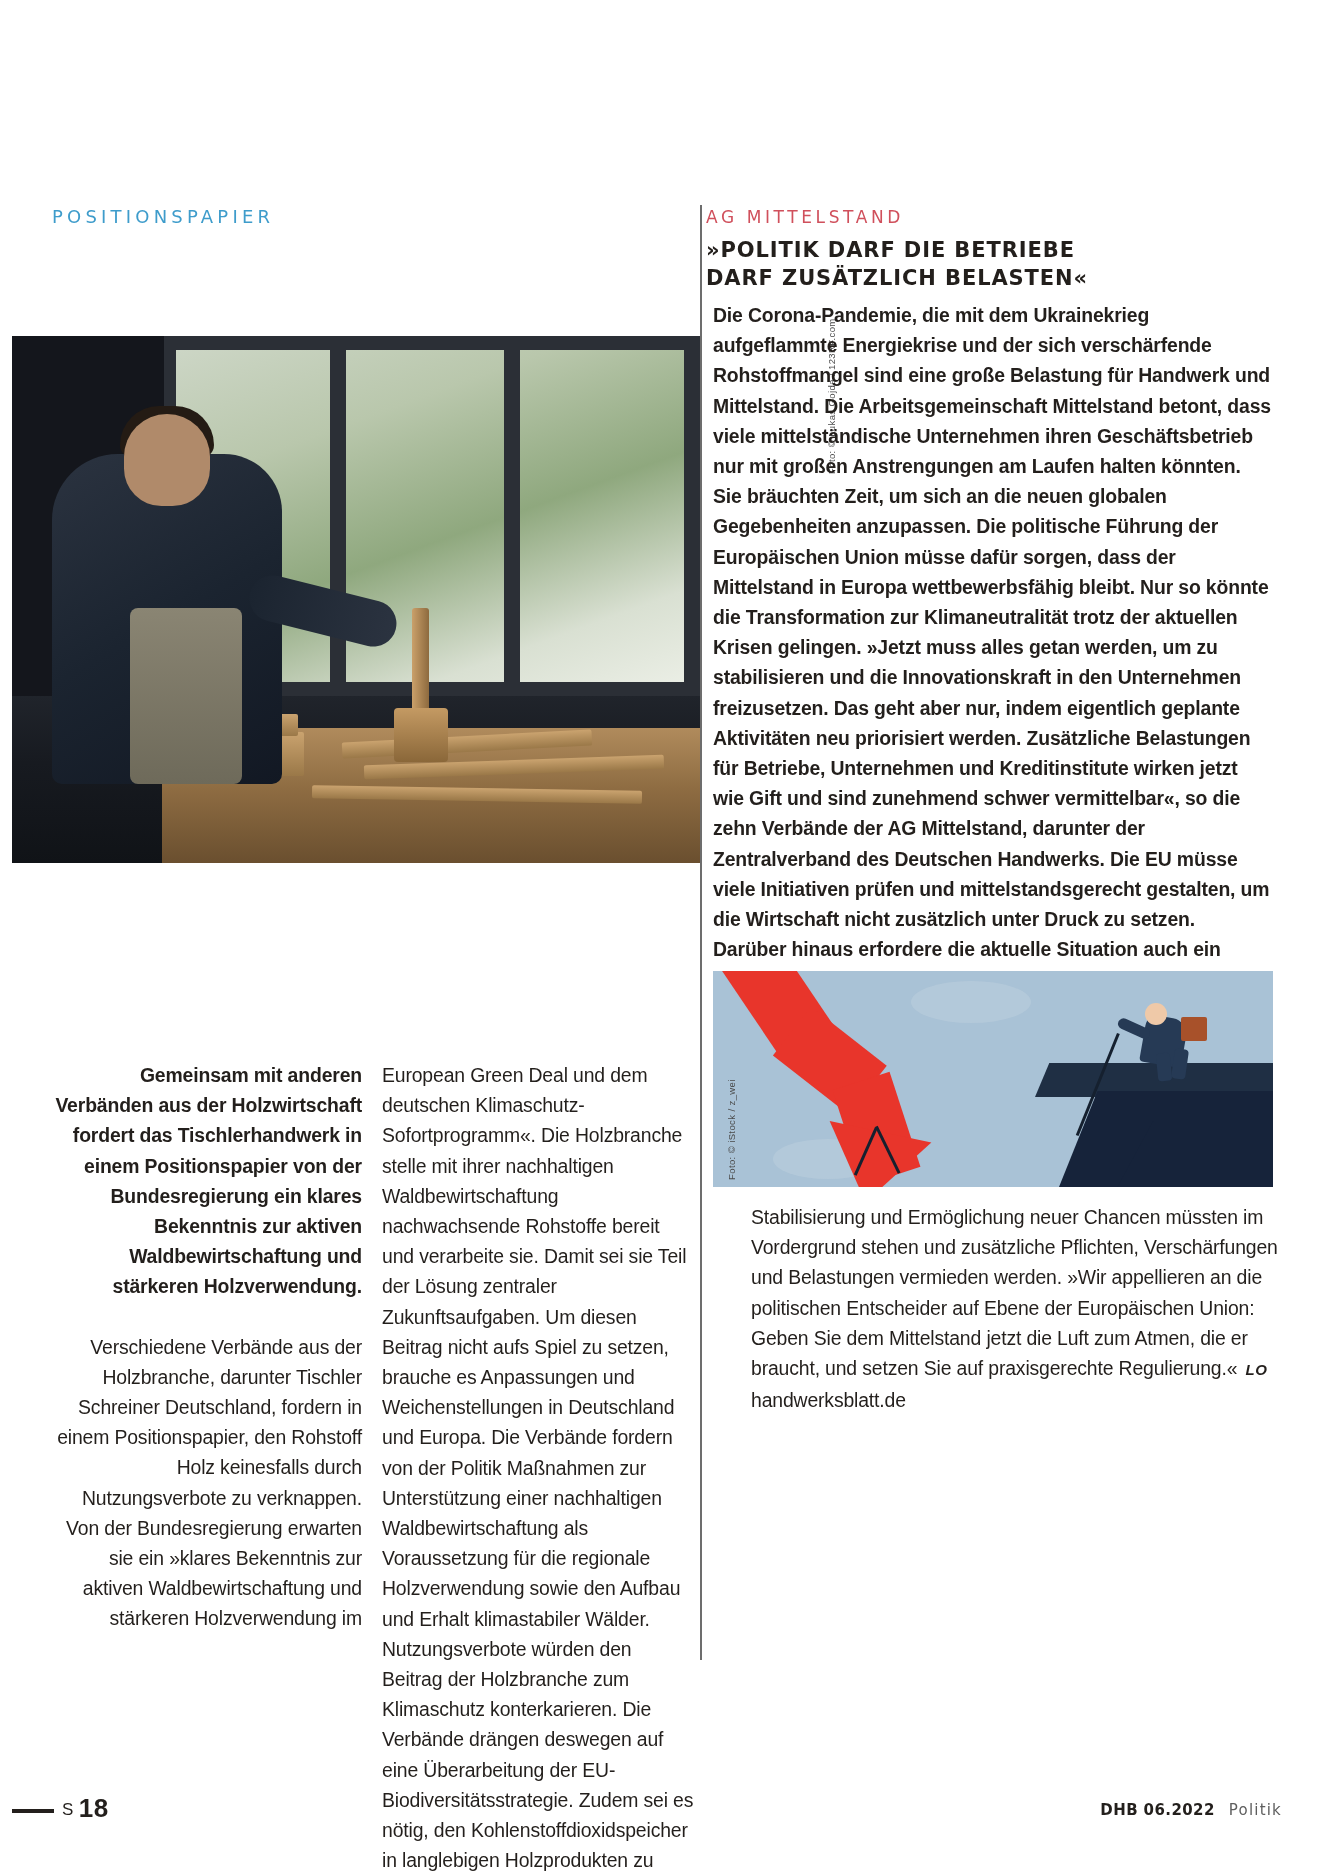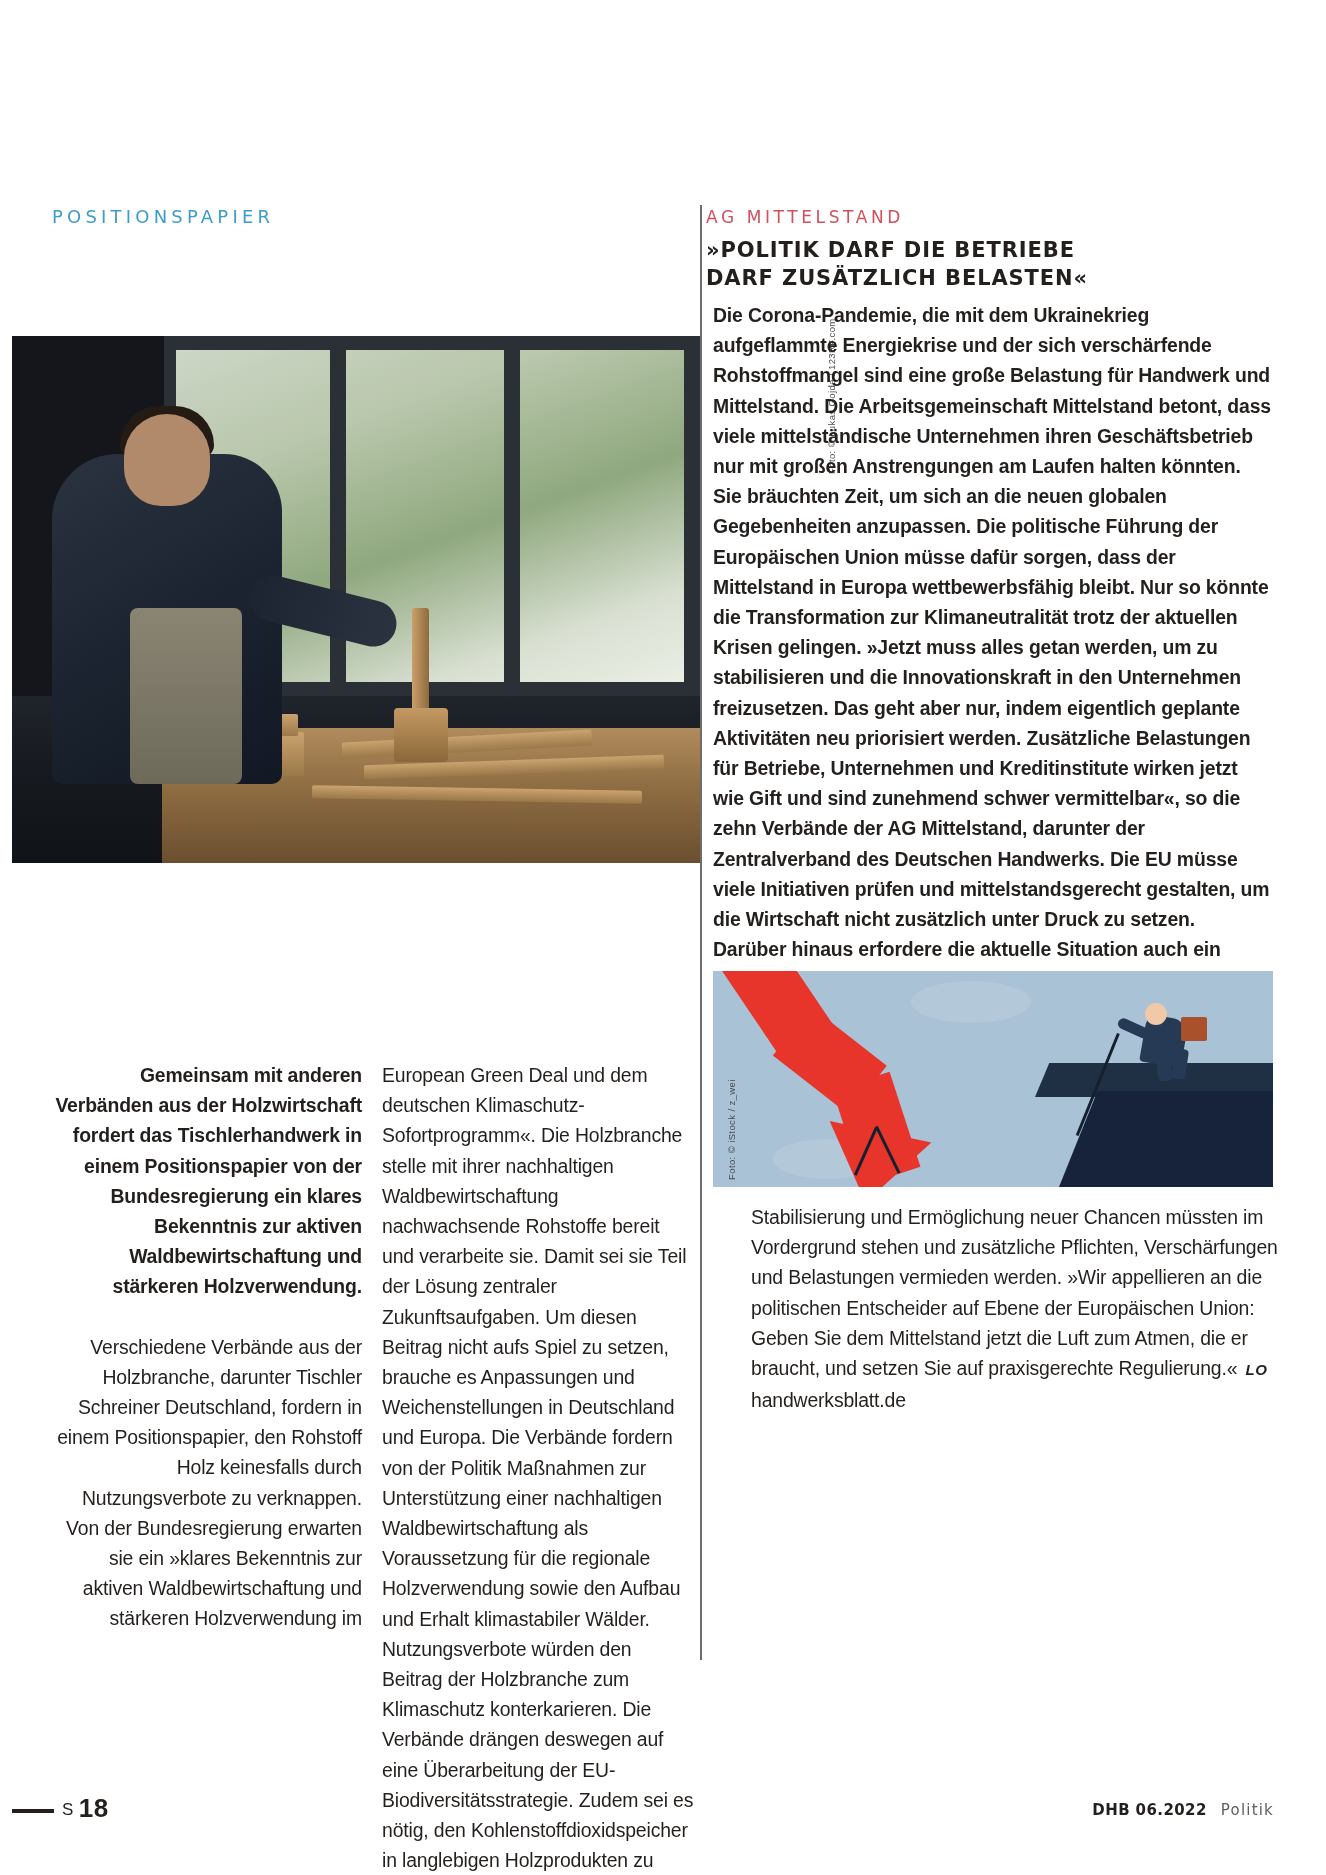--- a/index.html
+++ b/index.html
@@ -117,21 +117,21 @@
   }
   #footer-left{
     position:absolute;left:62px;top:1793px;
     font-family:Liberation Sans, sans-serif;
     color:#231f1c;
     white-space:nowrap;
   }
   #footer-left .s{font-size:17px;letter-spacing:1px;font-weight:400;vertical-align:2px;}
   #footer-left .pg{font-size:26px;font-weight:700;letter-spacing:0.5px;}
   #footer-right{
-    position:absolute;right:52px;top:1800px;
+    position:absolute;right:44px;top:1800px;
     font-family:"DejaVu Sans", sans-serif;
     white-space:nowrap;
   }
   #footer-right .issue{font-size:15px;font-weight:700;letter-spacing:0.4px;color:#231f1c;}
   #footer-right .sect{font-size:15px;font-weight:400;letter-spacing:1.2px;color:#5e5e5e;margin-left:9px;}
 
   
   .ph1-sky{position:absolute;left:150px;top:0;width:538px;height:360px;
     background:linear-gradient(160deg,#cfd8c9 0%,#b9c7ac 28%,#8fa87e 55%,#d9e0d2 80%,#eef1e9 100%);}
   .ph1-wall-l{position:absolute;left:0;top:0;width:152px;height:527px;background:#14161c;}

